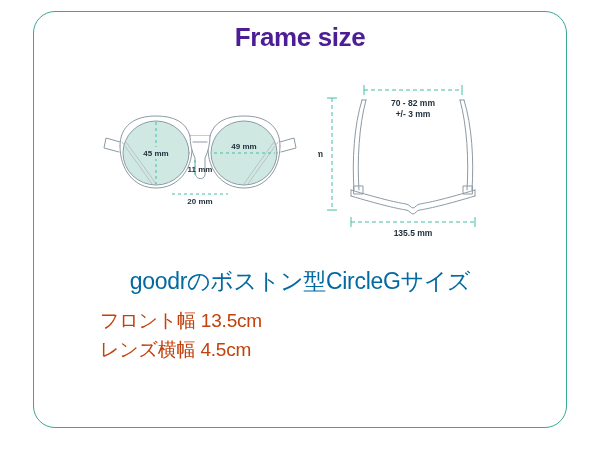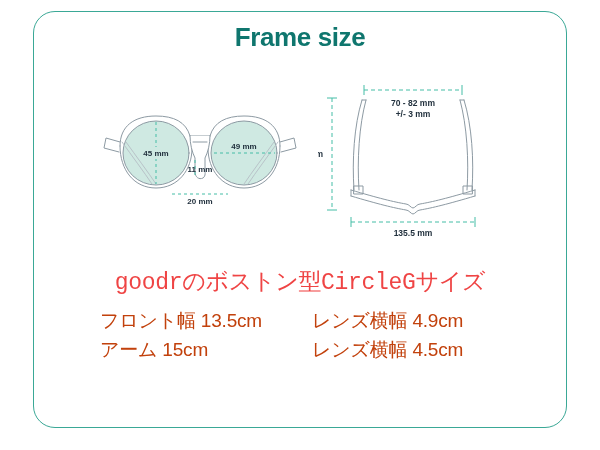--- a/index.html
+++ b/index.html
@@ -37,21 +37,21 @@
   
   #title {
     position: absolute;
     left: 0;
     top: 22px;
     width: 600px;
     text-align: center;
     font-size: 26px;
     font-weight: bold;
     letter-spacing: -0.4px;
-    color: #0f766e;
+    color: #4c1d95;
     font-family: "Liberation Sans", "DejaVu Sans", sans-serif;
   }
 
   
   #diagram-area {
     position: absolute;
     left: 40px;
     top: 78px;
     width: 520px;
     height: 175px;
@@ -71,23 +71,23 @@
   }
 
   
   #spec-heading {
     position: absolute;
     left: 0;
     top: 266px;
     width: 600px;
     text-align: center;
     font-size: 23px;
-    color: #ef4444;
+    color: #0369a1;
     letter-spacing: -0.3px;
-    font-family: Liberation Mono, monospace;
+    font-family: Liberation Sans, sans-serif;
   }
 
   #spec-table {
     position: absolute;
     left: 100px;
     top: 308px;
     width: 410px;
   }
   .spec-row {
     display: flex;
@@ -210,24 +210,22 @@
     </svg>
 
   </div>
 
   <div id="spec-heading">goodrのボストン型CircleGサイズ</div>
 
   <div id="spec-table">
 
     <div class="spec-row">
       <div class="spec-cell col-left">フロント幅 13.5cm</div>
-      <div class="spec-cell col-right">レンズ横幅 4.9cm</div>
     </div>
 
     <div class="spec-row">
-      <div class="spec-cell col-left">アーム 15cm</div>
       <div class="spec-cell col-right">レンズ横幅 4.5cm</div>
     </div>
 
 
   </div>
 
 </div>
 
 </body></html>

